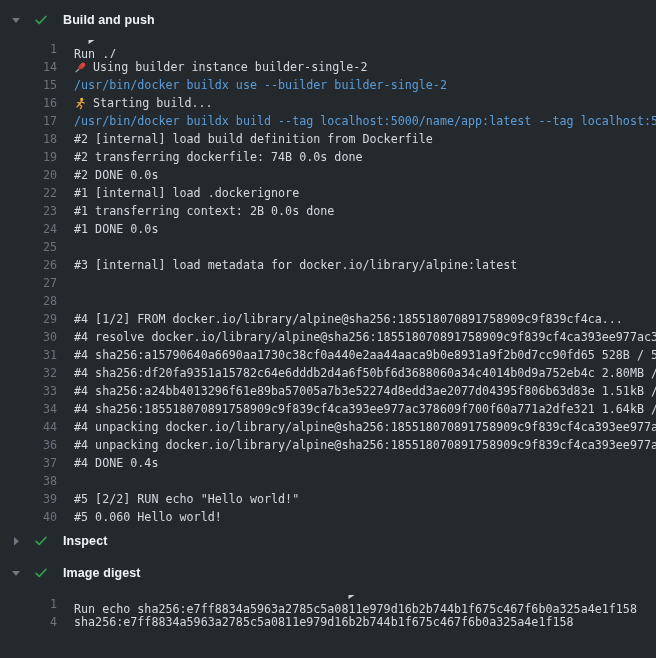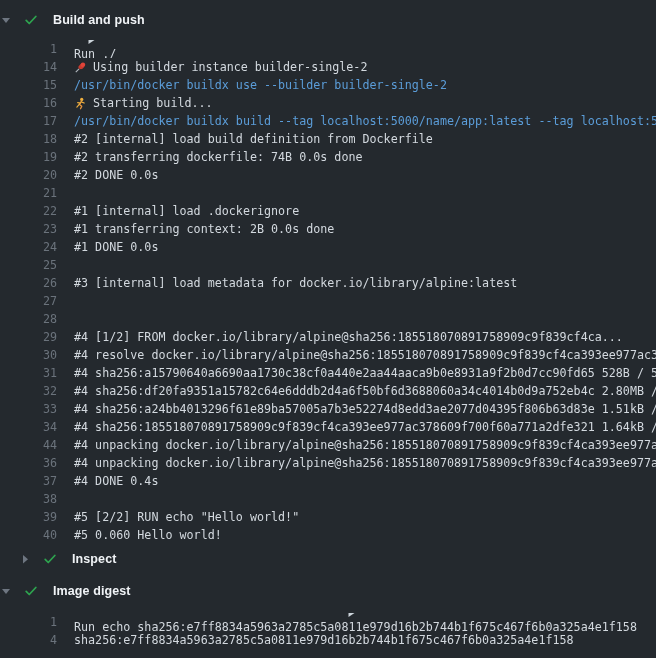--- a/index.html
+++ b/index.html
@@ -6,32 +6,32 @@
   body {
     width:656px; height:658px;
     background:#24292e;
     overflow:hidden;
     font-family:"Liberation Sans", sans-serif;
   }
   #log-root { width:656px; height:658px; padding-top:10px; box-sizing:border-box; }
 
   .section-header {
     display:flex; align-items:center;
-    height:20px; 
+    height:20px; padding-left:10px;
     cursor:pointer;
   }
   .section-header .chev { width:12px; margin-right:12px; display:flex; align-items:center; justify-content:center; }
   .section-header .check { width:14px; margin-right:15px; display:flex; align-items:center; justify-content:center; }
   .section-header .sec-title {
     color:#f0f3f6; font-size:12.5px; font-weight:700; letter-spacing:0.1px;
   }
 
   .lines { margin-top:10px; }
   .lines.digest { margin-top:12px; }
-  .hdr-inspect { margin-top:5px;margin-left:19px; }
+  .hdr-inspect { margin-top:5px; }
   .hdr-digest { margin-top:12px; }
 
   .line {
     display:flex; align-items:center;
     height:18px; overflow:hidden;
     font-family:"DejaVu Sans Mono", "Liberation Mono", monospace;
     font-size:11.7px; line-height:18px;
   }
   .line .num {
     flex:none; width:57px; text-align:right;
@@ -103,24 +103,20 @@
       </div>
       <div class="line">
         <span class="num">19</span>
         <span class="content"><span class="txt">#2 transferring dockerfile: 74B 0.0s done</span></span>
       </div>
       <div class="line">
         <span class="num">20</span>
         <span class="content"><span class="txt">#2 DONE 0.0s</span></span>
       </div>
       <div class="line">
-        <span class="num">21</span>
-        <span class="content"><span class="txt"></span></span>
-      </div>
-      <div class="line">
         <span class="num">22</span>
         <span class="content"><span class="txt">#1 [internal] load .dockerignore</span></span>
       </div>
       <div class="line">
         <span class="num">23</span>
         <span class="content"><span class="txt">#1 transferring context: 2B 0.0s done</span></span>
       </div>
       <div class="line">
         <span class="num">24</span>
         <span class="content"><span class="txt">#1 DONE 0.0s</span></span>

